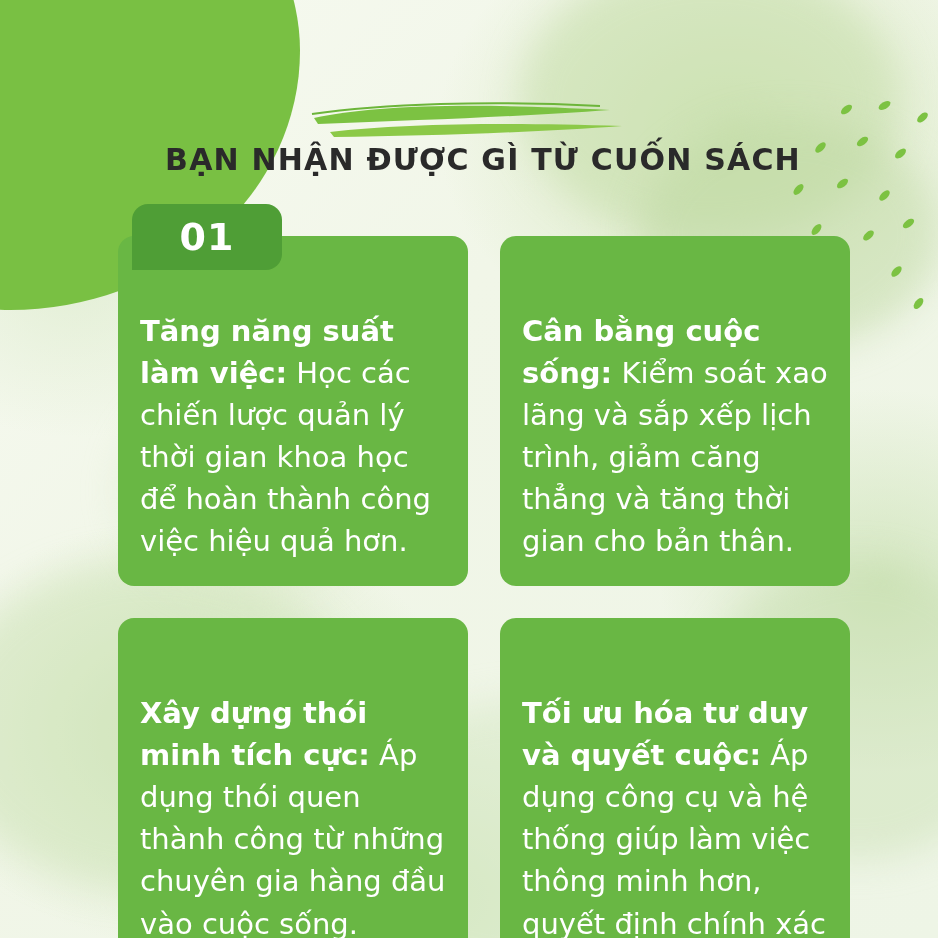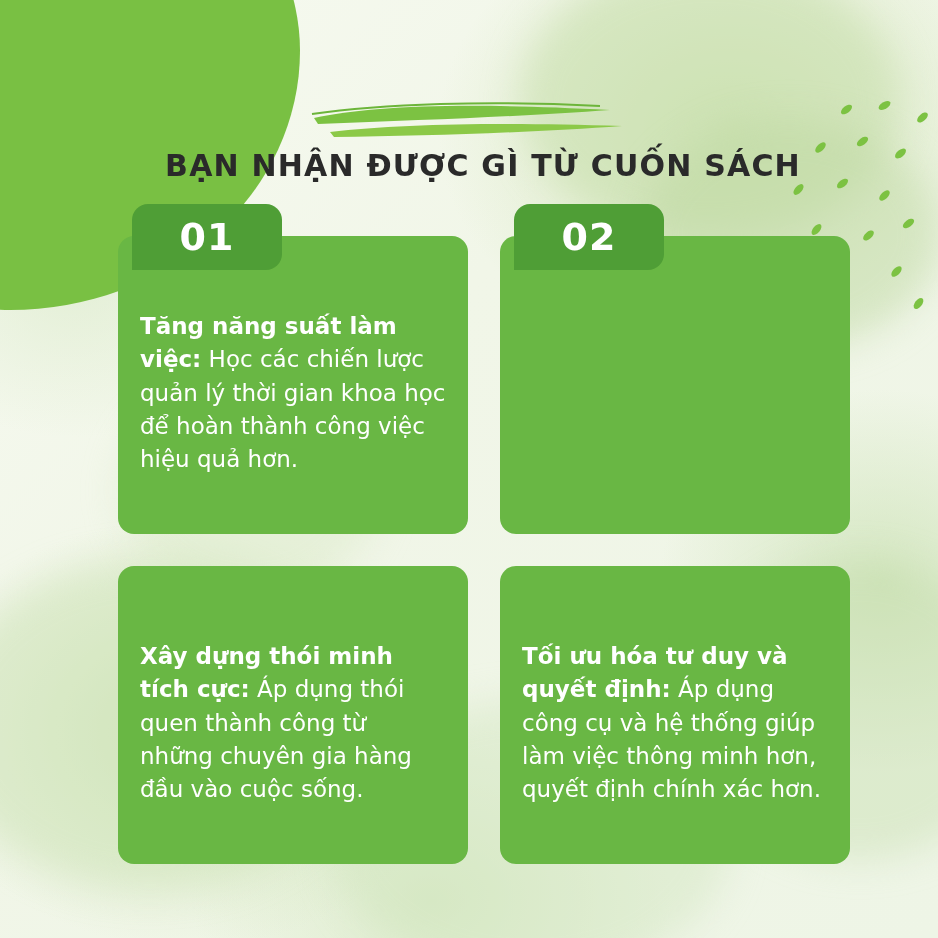--- a/index.html
+++ b/index.html
@@ -73,21 +73,21 @@
     width: 13px;
     height: 7px;
     background: #7cc242;
     border-radius: 50%;
   }
 
   .title {
     position: absolute;
     left: 0;
     right: 0;
-    top: 148px;
+    top: 142px;
     text-align: center;
     font-size: 30px;
     font-weight: bold;
     letter-spacing: 1.2px;
     color: #2a2a2a;
     font-family: "DejaVu Sans", sans-serif;
     margin-left: 28px;
   }
 
   .cards {
@@ -127,21 +127,21 @@
     display: flex;
     align-items: center;
     justify-content: center;
     letter-spacing: 1px;
     box-sizing: border-box;
     padding: 0 14px;
   }
 
   .card-text {
     color: #ffffff;
-    font-size: 23px;
+    font-size: 29px;
     line-height: 1.45;
     font-family: "DejaVu Sans", sans-serif;
   }
   .card-text .lead {
     font-weight: bold;
   }
 </style>
 </head>
 <body>
 
@@ -184,29 +184,31 @@
   <div class="cards">
 
     <div class="card c1">
       <div class="badge">01</div>
       <div class="card-text">
         <span class="lead">Tăng năng suất làm việc:</span><span> Học các chiến lược quản lý thời gian khoa học để hoàn thành công việc hiệu quả hơn.</span>
       </div>
     </div>
 
     <div class="card c2">
-      <div class="badge">02</div>
+      <div class="card-text">
+        <span class="lead">Cân bằng cuộc sống:</span><span> Kiểm soát xao lãng và sắp xếp lịch trình, giảm căng thẳng và tăng thời gian cho bản thân.</span>
+      </div>
     </div>
 
     <div class="card c3">
       <div class="card-text">
         <span class="lead">Xây dựng thói minh tích cực:</span><span> Áp dụng thói quen thành công từ những chuyên gia hàng đầu vào cuộc sống.</span>
       </div>
     </div>
 
     <div class="card c4">
       <div class="card-text">
-        <span class="lead">Tối ưu hóa tư duy và quyết định:</span><span> Áp dụng công cụ và hệ thống giúp làm việc thông minh hơn, quyết định chính xác hơn.</span>
+        <span class="lead">Tối ưu hóa tư duy và quyết cuộc:</span><span> Áp dụng công cụ và hệ thống giúp làm việc thông minh hơn, quyết định chính xác hơn.</span>
       </div>
     </div>
 
   </div>
 </div>
 
 </body></html>

